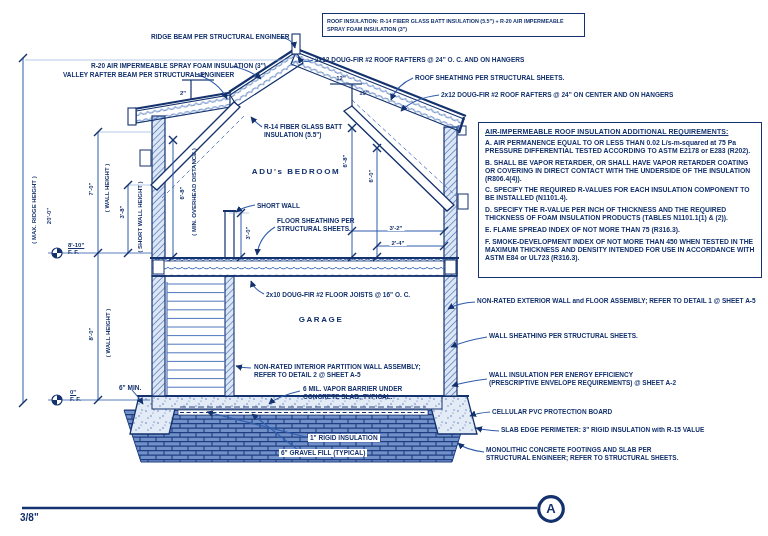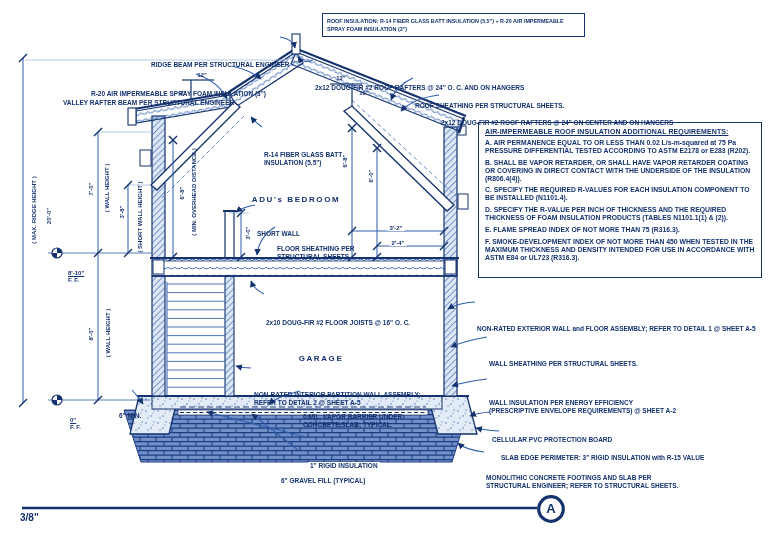--- a/index.html
+++ b/index.html
@@ -1,20 +1,20 @@
 <!DOCTYPE html>
 <html><head>
 <meta charset="utf-8">
 <style>
   html,body{margin:0;padding:0;background:#fff;}
   .page{position:relative;width:768px;height:536px;background:#ffffff;
         font-family:"Liberation Sans",sans-serif;overflow:hidden;}
   .page svg{position:absolute;left:0;top:0;}
   .txt{position:absolute;color:#14326e;font-weight:bold;font-size:6.5px;
-       line-height:1.18;white-space:nowrap;margin-top:28px;}
+       line-height:1.18;white-space:nowrap;}
   .txt span{display:block;}
   .vdim{position:absolute;color:#14326e;font-weight:bold;font-size:6px;
         white-space:nowrap;transform:translate(-50%,-50%) rotate(-90deg);line-height:1.15;text-align:center;}
   .hdim{position:absolute;color:#14326e;font-weight:bold;font-size:6px;
         transform:translate(-50%,-50%);background:#fff;padding:0 2px;white-space:nowrap;}
   .ctr{transform:translate(-50%,-50%);}
   .room{font-size:8px;letter-spacing:1.6px;}
   .bgw{background:#fff;padding:0 2px;}
   .ffv{text-decoration:underline;}
   .notebox{position:absolute;left:322px;top:13px;width:253px;border:1.4px solid #14326e;
@@ -255,21 +255,21 @@
   <span>R-14 FIBER GLASS BATT</span>
   <span>INSULATION (5.5")</span>
 </div>
 <div class="txt room ctr" style="left:296px;top:172px">ADU's BEDROOM</div>
 <div class="txt" style="left:257px;top:202px">SHORT WALL</div>
 <div class="txt" style="left:277px;top:217px">
   <span>FLOOR SHEATHING PER</span>
   <span>STRUCTURAL SHEETS.</span>
 </div>
 <div class="txt" style="left:266px;top:291px">2x10 DOUG-FIR #2 FLOOR JOISTS @ 16" O. C.</div>
-<div class="txt room ctr" style="left:321px;top:331px">GARAGE</div>
+<div class="txt room ctr" style="left:321px;top:320px">GARAGE</div>
 <div class="txt" style="left:254px;top:363px">
   <span>NON-RATED INTERIOR PARTITION WALL ASSEMBLY;</span>
   <span>REFER TO DETAIL 2 @ SHEET A-5</span>
 </div>
 <div class="txt" style="left:303px;top:385px">
   <span>6 MIL. VAPOR BARRIER UNDER</span>
   <span>CONCRETE SLAB; TYPICAL.</span>
 </div>
 <div class="txt" style="left:477px;top:297px">NON-RATED EXTERIOR WALL and FLOOR ASSEMBLY; REFER TO DETAIL 1 @ SHEET A-5</div>
 <div class="txt" style="left:489px;top:332px">WALL SHEATHING PER STRUCTURAL SHEETS.</div>

